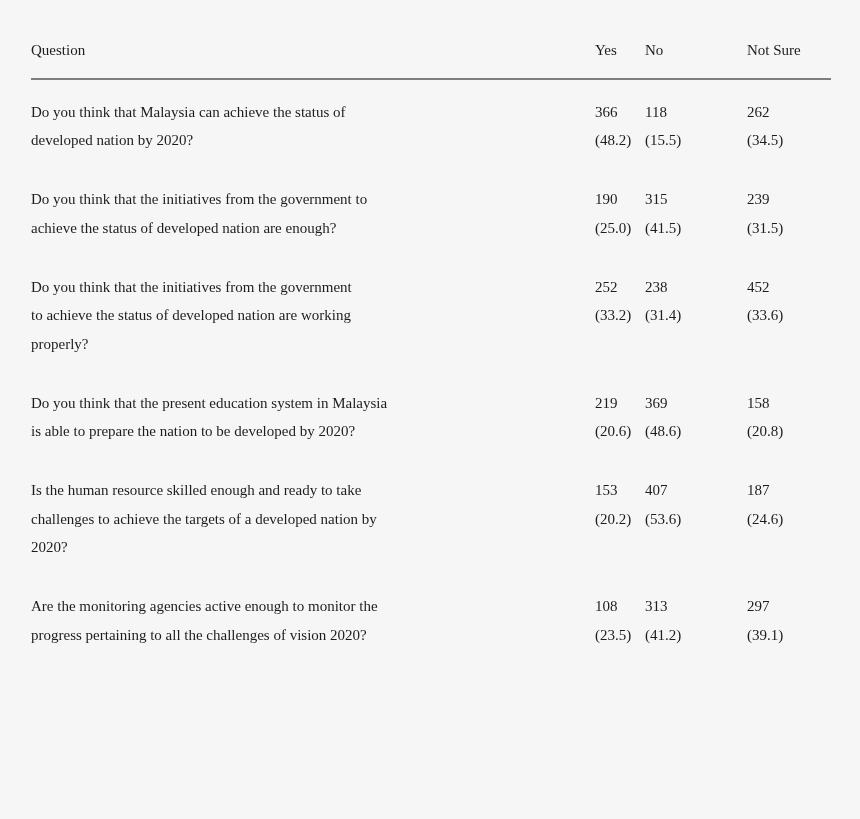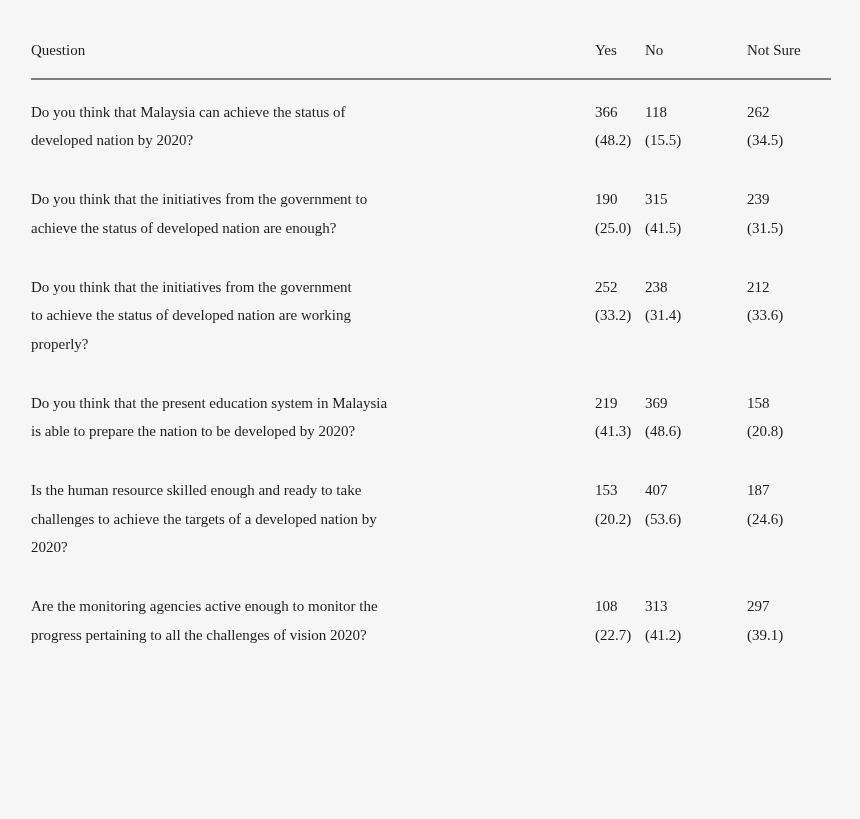--- a/index.html
+++ b/index.html
@@ -101,30 +101,30 @@
 properly?</td>
       <td class="v">
         <div>252</div>
         <div>(33.2)</div>
       </td>
       <td class="v">
         <div>238</div>
         <div>(31.4)</div>
       </td>
       <td class="v">
-        <div>212</div>
+        <div>452</div>
         <div>(33.6)</div>
       </td>
     </tr>
     <tr>
       <td class="q">Do you think that the present education system in Malaysia
 is able to prepare the nation to be developed by 2020?</td>
       <td class="v">
         <div>219</div>
-        <div>(41.3)</div>
+        <div>(20.6)</div>
       </td>
       <td class="v">
         <div>369</div>
         <div>(48.6)</div>
       </td>
       <td class="v">
         <div>158</div>
         <div>(20.8)</div>
       </td>
     </tr>
@@ -143,21 +143,21 @@
       <td class="v">
         <div>187</div>
         <div>(24.6)</div>
       </td>
     </tr>
     <tr>
       <td class="q">Are the monitoring agencies active enough to monitor the
 progress pertaining to all the challenges of vision 2020?</td>
       <td class="v">
         <div>108</div>
-        <div>(22.7)</div>
+        <div>(23.5)</div>
       </td>
       <td class="v">
         <div>313</div>
         <div>(41.2)</div>
       </td>
       <td class="v">
         <div>297</div>
         <div>(39.1)</div>
       </td>
     </tr>

